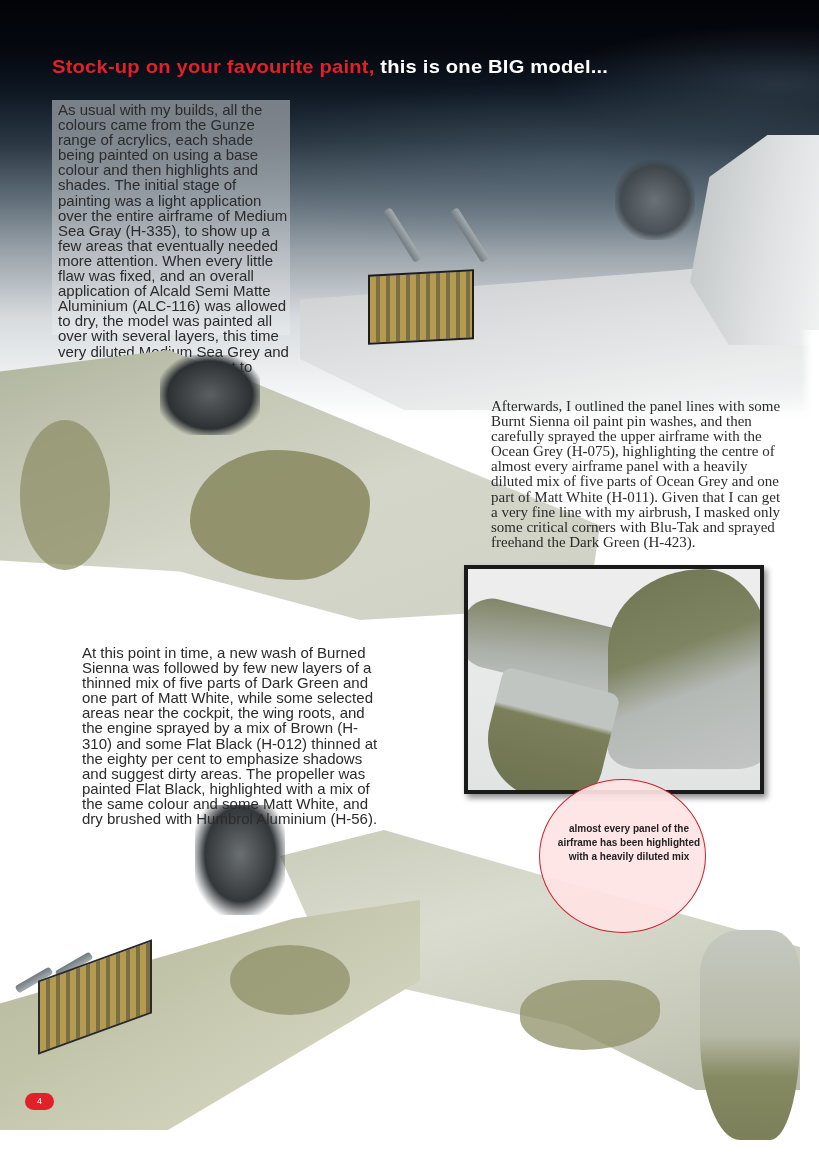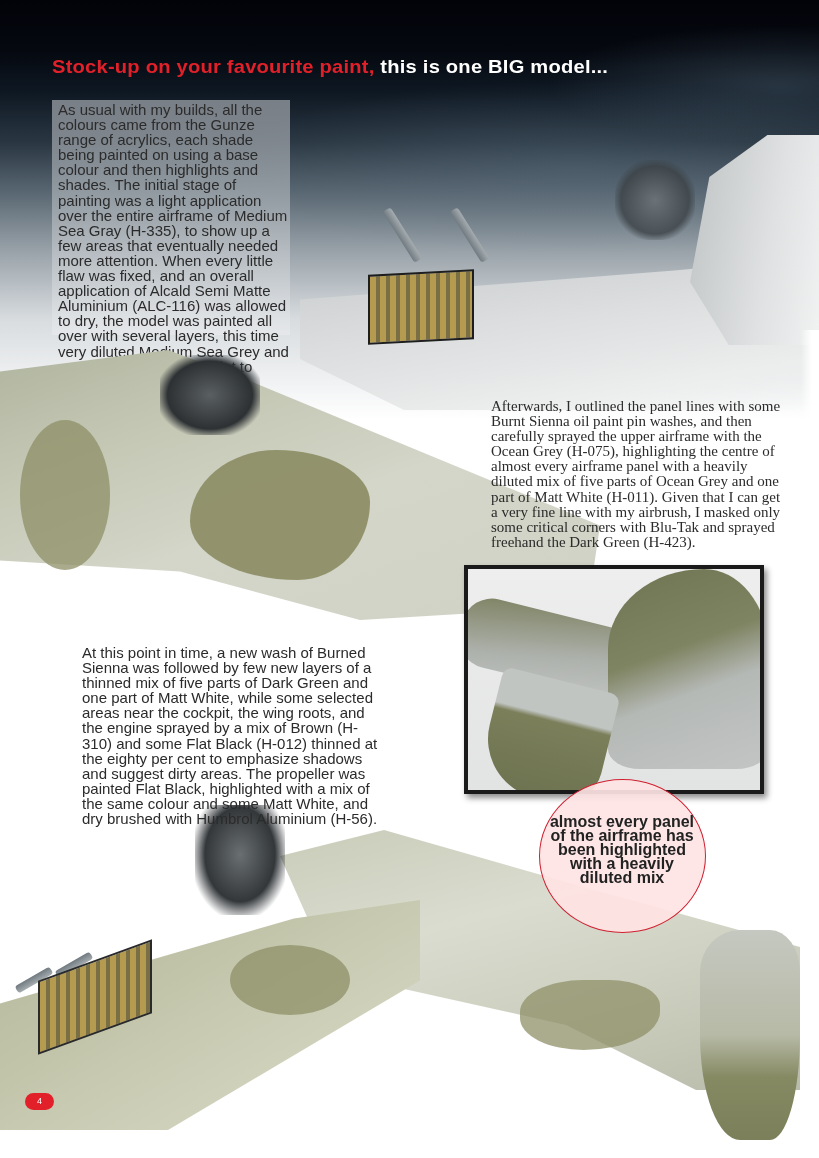--- a/index.html
+++ b/index.html
@@ -109,23 +109,23 @@
     border-radius:10px 10px 40px 60px; transform:rotate(14deg);
   }
 
   
   .callout {
     position:absolute; left:539px; top:779px; width:165px; height:152px;
     border:1.5px solid #d02030; border-radius:50%;
     background:rgba(255,228,228,0.92);
   }
   .callout-text {
-    position:absolute; left:547px; top:815px; width:150px; margin:0;
+    position:absolute; left:547px; top:815px; width:150px; margin:7px;
     text-align:center; font-weight:bold; color:#222;
-    font-size:16px; line-height:14px;
+    font-size:10px; line-height:14px;
   }
 
   
   .wing-bot {
     position:absolute; left:0; top:900px; width:420px; height:230px;
     background:linear-gradient(150deg,#b3b699 0%, #c3c5ab 40%, #cfd1bb 70%, rgba(255,255,255,0) 100%);
     clip-path:polygon(0% 45%, 70% 8%, 100% 0%, 100% 35%, 40% 100%, 0% 100%);
   }
   .fuse-bot {
     position:absolute; left:280px; top:830px; width:520px; height:260px;

